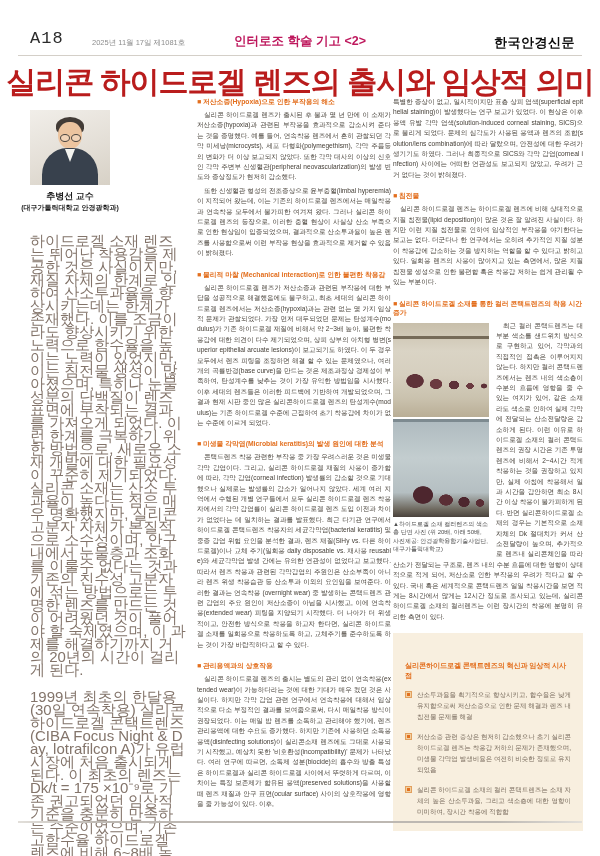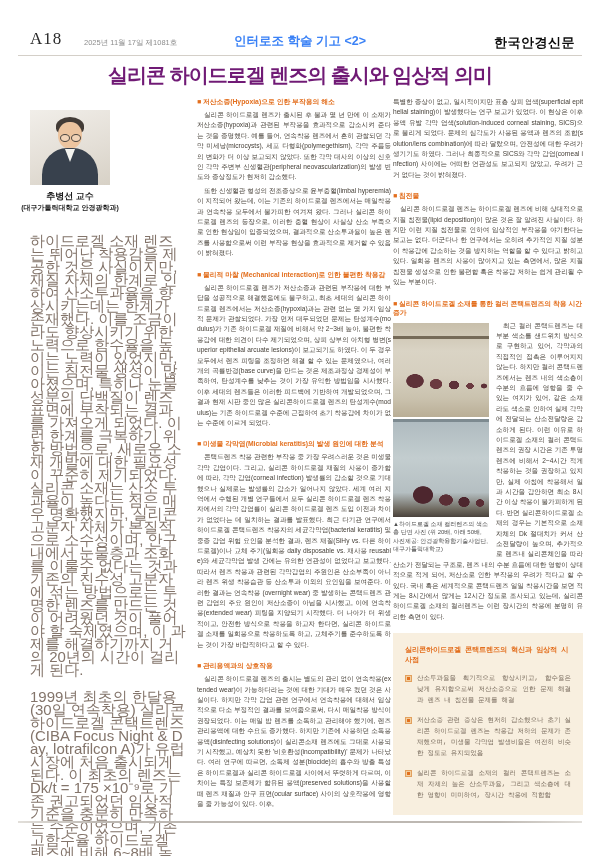--- a/index.html
+++ b/index.html
@@ -1,31 +1,31 @@
 <!DOCTYPE html>
 <html><head>
 <meta charset="utf-8">
 <style>
   html,body{margin:0;padding:0;}
   body{
     width:600px;height:856px;position:relative;background:#ffffff;
     font-family:"Liberation Sans",sans-serif;color:#474139;overflow:hidden;
   }
   
-  .pageno{position:absolute;left:30px;top:29px;font-family:Liberation Serif, serif;
+  .pageno{position:absolute;left:30px;top:29px;font-family:Liberation Mono, monospace;
     font-size:17px;color:#2b2b2b;letter-spacing:1px;}
-  .dateissue{position:absolute;left:84px;top:38px;font-size:7.5px;color:#8d8d8d;}
+  .dateissue{position:absolute;left:92px;top:38px;font-size:7.5px;color:#8d8d8d;}
   .collabel{position:absolute;left:0;right:0;top:33px;text-align:center;
-    font-size:12.5px;font-weight:bold;color:#3b82f6;}
+    font-size:12.5px;font-weight:bold;color:#be185d;}
   .masthead{position:absolute;right:25px;top:34px;font-size:13px;font-weight:700;
     color:#0a0a0a;letter-spacing:.5px;}
   .header-rule{position:absolute;left:18px;right:18px;top:55px;height:0;
     border-top:1.5px solid #d4cfc8;}
   .headline{position:absolute;left:0;right:0;top:62px;text-align:center;
-    font-size:20px;font-weight:800;color:#701a75;letter-spacing:-1px;}
+    font-size:30px;font-weight:800;color:#b91c1c;letter-spacing:-1px;}
   
   .col1{position:absolute;left:30px;top:110px;width:156px;}
   .col2{position:absolute;left:197px;top:97px;width:194px;}
   .col3{position:absolute;left:393px;top:97px;width:190px;}
   
   .portrait{position:relative;width:80px;height:75px;overflow:hidden;
     background:linear-gradient(160deg,#f1eee9 0%,#e4dfd7 55%,#d7d1c6 100%);}
   .p-hair{position:absolute;left:26px;top:7px;width:28px;height:18px;background:#423b36;
     border-radius:55% 55% 40% 40%;}
   .p-face{position:absolute;left:28px;top:12px;width:24px;height:27px;background:#ecc49f;
@@ -65,21 +65,21 @@
   .micro2{width:96px;height:98px;margin-top:2px;background:
     radial-gradient(16px 14px at 30px 76px,#4d262e 60%,rgba(0,0,0,0) 65%),
     radial-gradient(11px 9px at 53px 81px,#5a2e35 60%,rgba(0,0,0,0) 65%),
     radial-gradient(9px 8px at 71px 83px,#4d262e 60%,rgba(0,0,0,0) 65%),
     radial-gradient(7px 6px at 87px 84px,#5a2e35 60%,rgba(0,0,0,0) 65%),
     linear-gradient(180deg,#7d8a90 0 3px,rgba(0,0,0,0) 3px),
     linear-gradient(180deg,#aebabf 0%,#c3cdcf 40%,#b5bfc2 75%,#6f6a60 92%,#4a423c 100%);}
   .fig-caption{margin-top:3px;font-size:6px;line-height:8.5px;color:#4f4f4f;
     text-align:left;word-break:break-all;}
   
-  .sumbox{clear:both;background:#f8efdf;padding:12px 12px 14px 12px;font-family:Liberation Mono, monospace;}
+  .sumbox{clear:both;background:#f8efdf;padding:28px 12px 14px 12px;}
   .sumbox h4{margin:0 0 8px 0;font-size:7.2px;line-height:10px;font-weight:bold;
     color:#e36f1e;letter-spacing:-.2px;}
   .bullet{display:flex;margin:0 0 9px 0;}
   .bullet:last-child{margin-bottom:0;}
   .b-icon{flex:0 0 auto;width:3px;height:3px;background:#e2701e;border:1.5px solid #f3cf9f;
     outline:1px solid #e2a05e;margin:2.5px 6px 0 1px;}
   .bullet p{margin:0;font-size:6.5px;line-height:11px;color:#776a5c;text-align:justify;
     word-break:break-all;}
   
   .bottom-rule{position:absolute;left:18px;right:18px;top:821px;height:2px;

